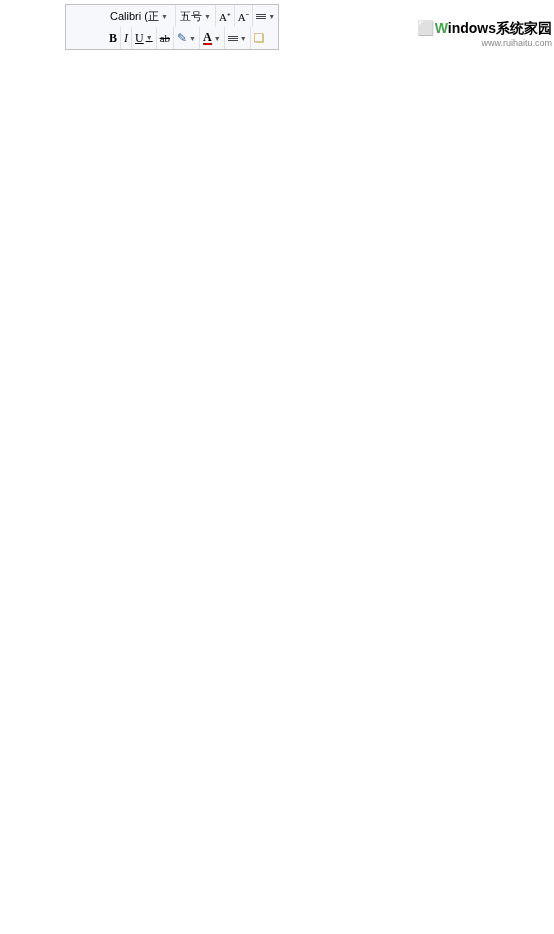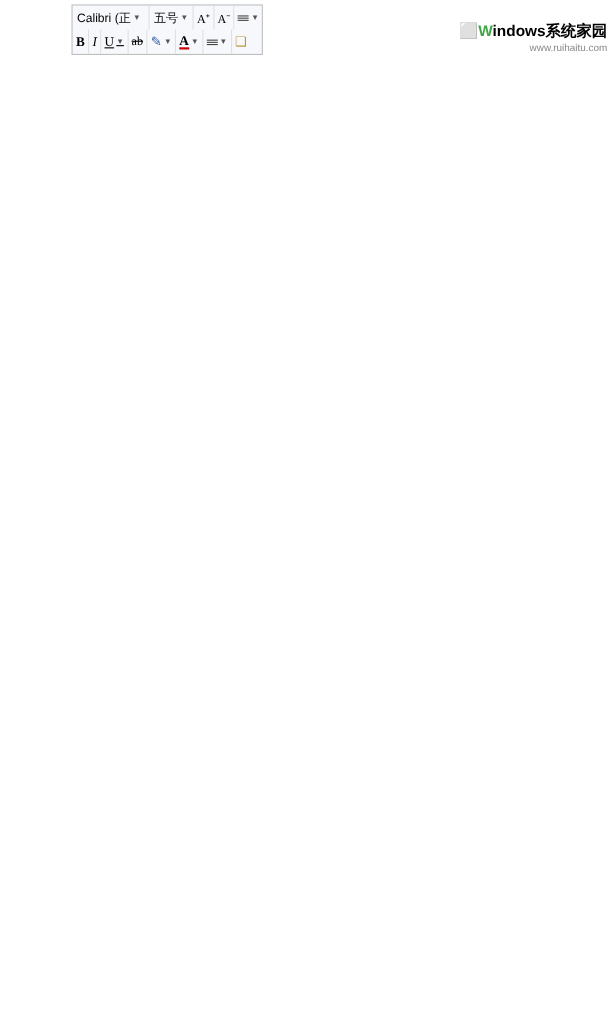--- a/index.html
+++ b/index.html
@@ -11,21 +11,21 @@
   position: relative;
 }
 
 
 .toolbar {
   margin: 4px 0 0 65px;
   border: 1px solid #c0c0c0;
   display: inline-block;
   background: #f6f8fb;
 }
-.toolbar-row { display: flex; height: 22px; align-items: flex-end; }
+.toolbar-row { display: flex; height: 22px; align-items: flex-end; margin-left: 40px; }
 .tb-item { padding: 1px 3px; border-right: 1px solid #e0e0e0; display: flex; align-items: center; height: 20px; cursor: pointer; }
 .tb-item.last { border-right: none; }
 .font-select { width: 62px; font-size: 11px; padding-left: 4px; display: flex; align-items: center; }
 .size-select { width: 32px; font-size: 11px; padding-left: 4px; display: flex; align-items: center; }
 .dd-arrow { color: #555; font-size: 7px; margin-left: 2px; cursor: pointer; }
 .bold { font-weight: bold; font-family: "Times New Roman"; }
 .italic { font-style: italic; font-family: "Times New Roman"; }
 .under { text-decoration: underline; font-family: "Times New Roman"; }
 .ab { font-family: "Times New Roman"; font-size: 11px; text-decoration: line-through; }
 .pen { color: #2b579a; }

